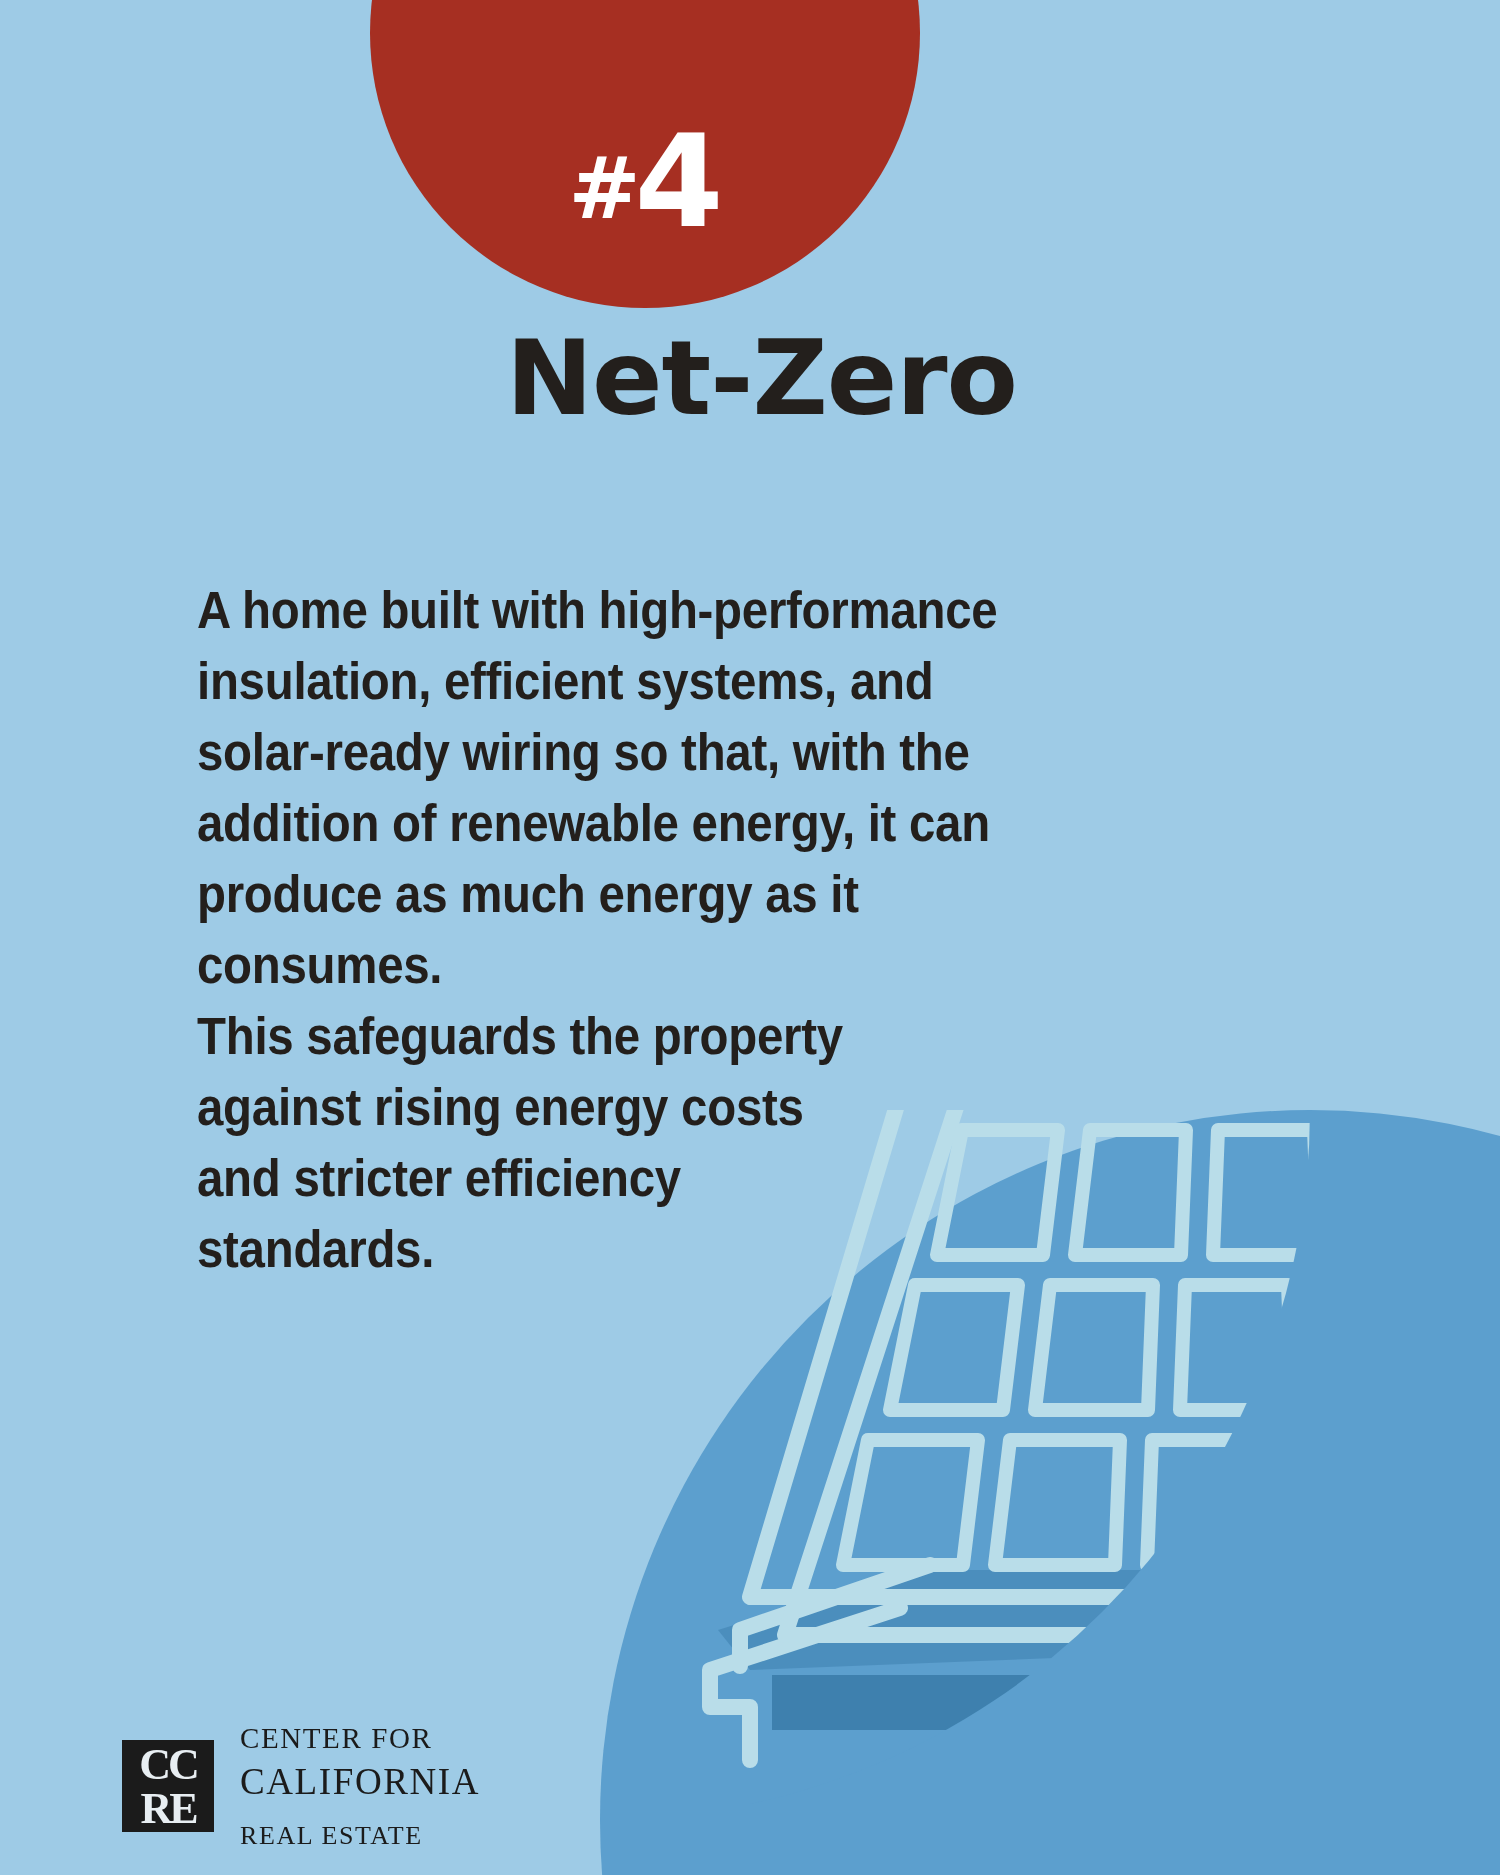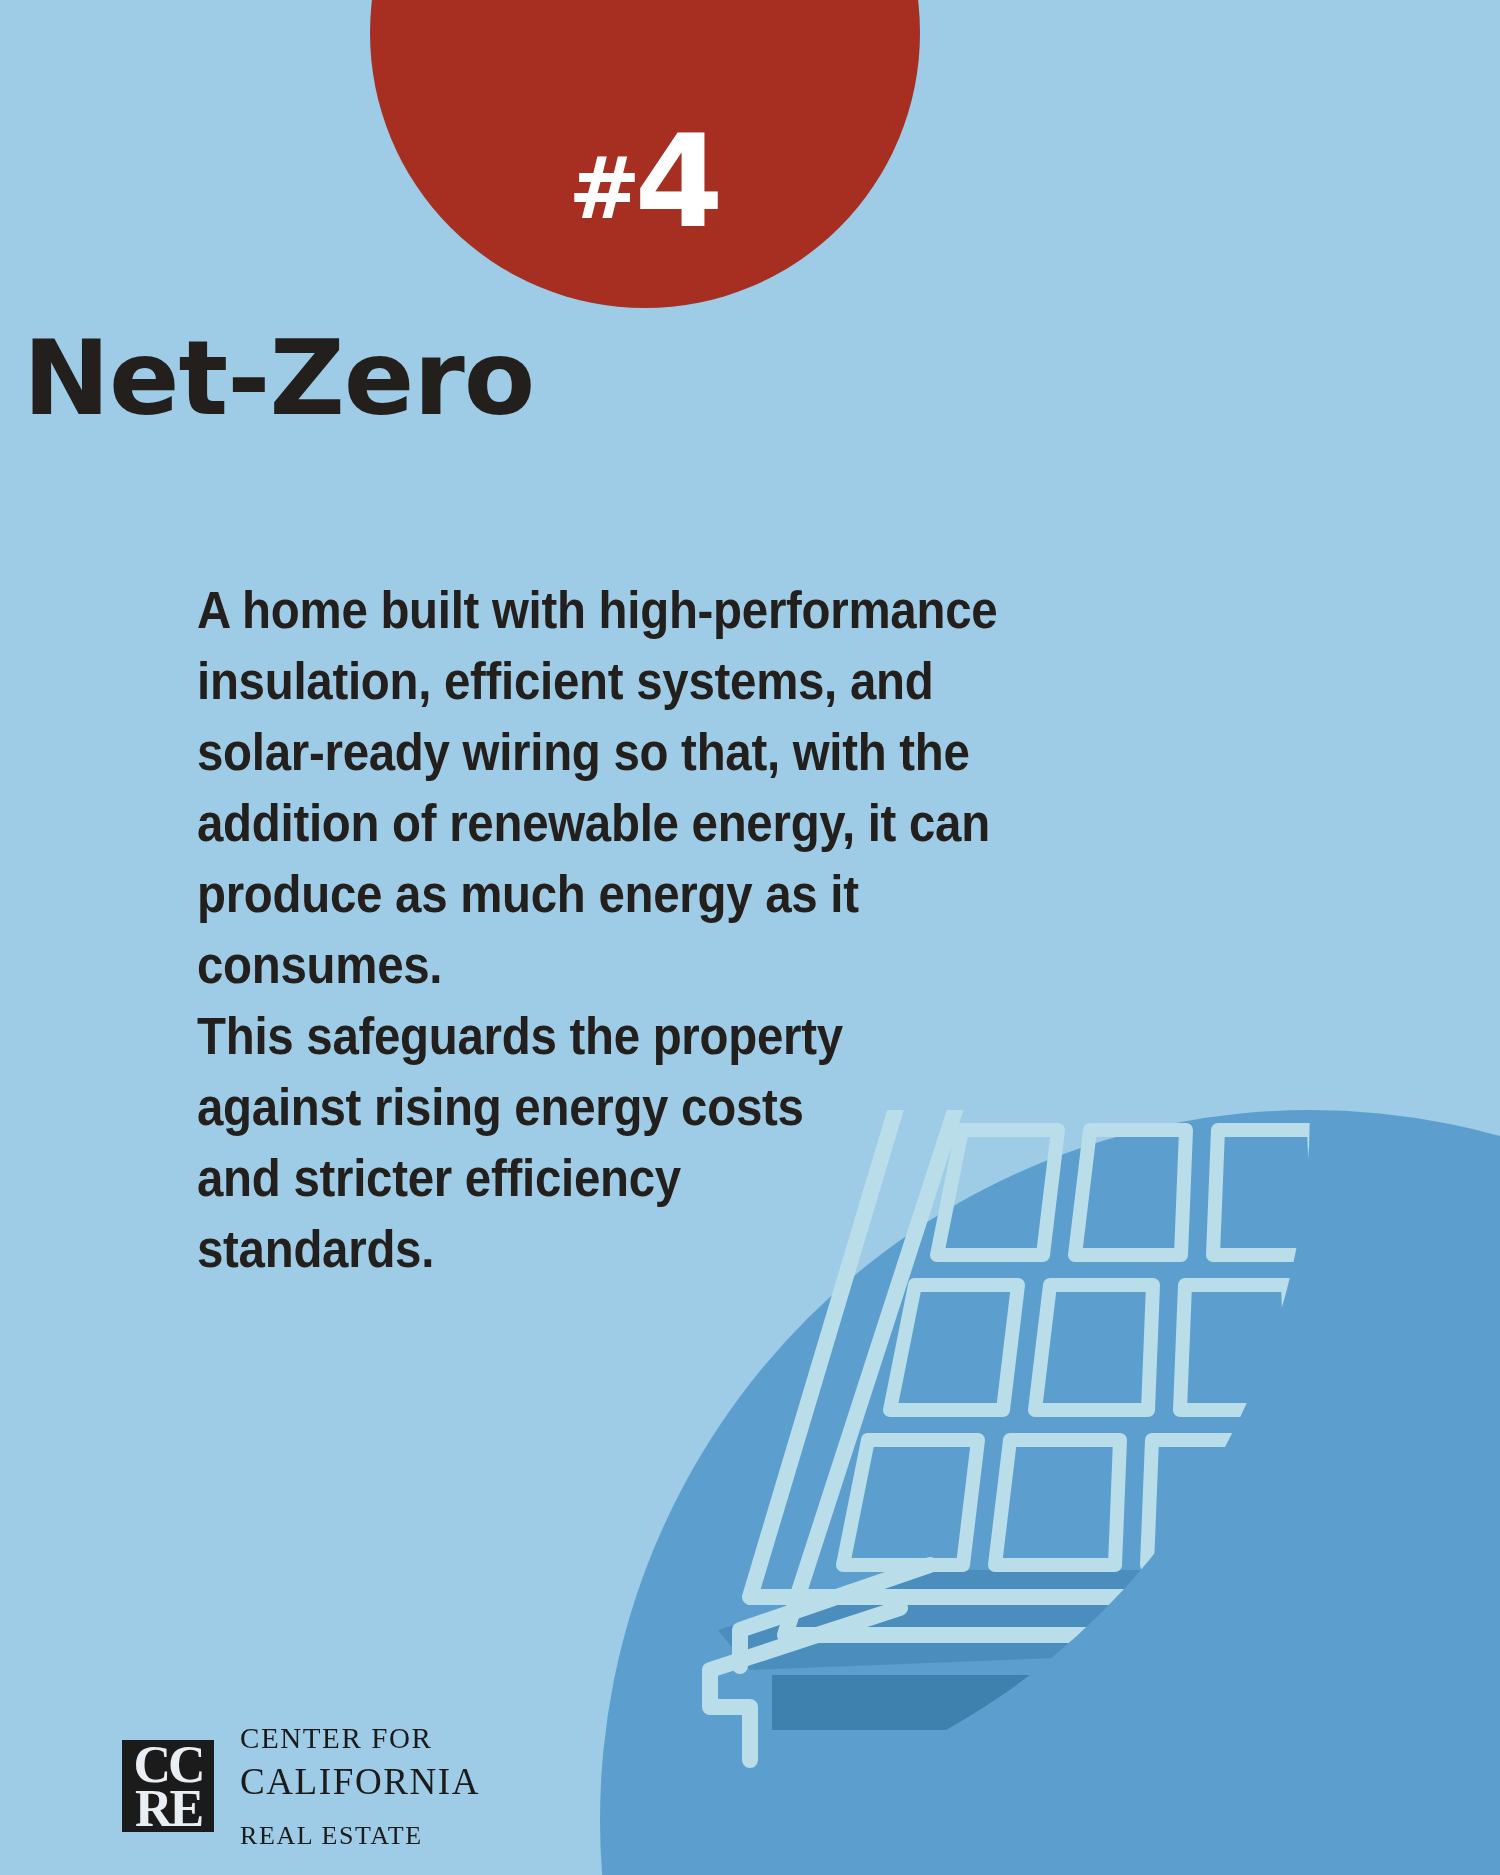--- a/index.html
+++ b/index.html
@@ -60,21 +60,21 @@
     line-height:1;
     letter-spacing:-2px;
   }
   .badge-hash { font-size:86px; vertical-align:8px; letter-spacing:-6px; }
 
   
   .title {
     position:absolute;
     left:0; right:0;
     top:320px;
-    text-align:left;
+    text-align:center;
     color:#231f1c;
     font-family:"DejaVu Sans", sans-serif;
     font-weight:bold;
     font-size:104px;
     line-height:1.12;
     letter-spacing:-1px;
     margin-left:23px;
   }
 
   
@@ -109,21 +109,21 @@
     background:#1b1b1b;
     position:relative;
     flex:0 0 auto;
   }
   .logo-mark .mark-letters {
     position:absolute;
     inset:0;
     color:#e8eef2;
     font-family:"Liberation Serif", serif;
     font-weight:bold;
-    font-size:52px;
+    font-size:44px;
     line-height:44px;
     letter-spacing:-3px;
     display:flex;
     flex-direction:column;
     justify-content:center;
     align-items:center;
     padding-top:2px;
   }
   .logo-mark .mark-row { display:block; }
   .logo-words {

